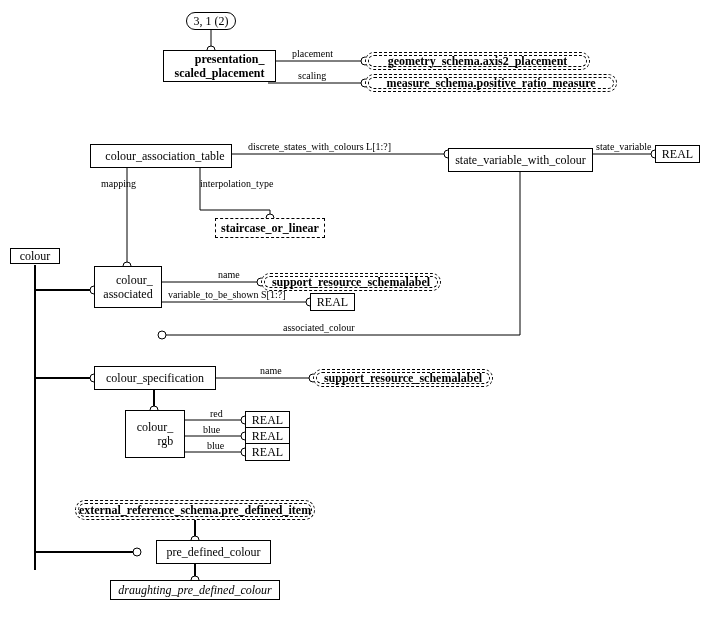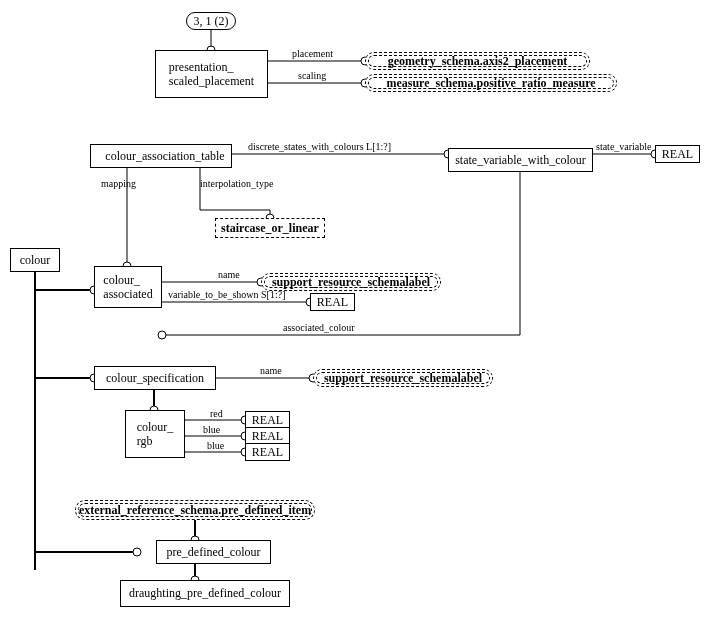--- a/index.html
+++ b/index.html
@@ -9,21 +9,21 @@
     font-size: 12px;
     background: #fff;
     width: 710px;
     height: 635px;
     position: relative;
   }
   .box {
     position: absolute;
     border: 1px solid #000;
     background: #fff;
-    text-align: left;
+    text-align: right;
     display: flex;
     align-items: center;
     justify-content: center;
     padding: 2px 4px;
     box-sizing: border-box;
     line-height: 1.2;
   }
   .dashed {
     border-style: dashed;
     font-weight: bold;
@@ -136,21 +136,21 @@
 
   <line x1="35" y1="552" x2="137" y2="552" class="thick"></line>
   <circle cx="137" cy="552" r="4"></circle>
 
   <line x1="195" y1="564" x2="195" y2="580" class="thick"></line>
   <circle cx="195" cy="580" r="4"></circle>
 </svg>
 
 <div class="box rounded" style="left:186px; top:12px; width:50px; height:18px;">3, 1 (2)</div>
 
-<div class="box" style="left:155px; top:50px; width:113px; height:48px; white-space:pre;">presentation_
+<div class="box" style="left:163px; top:50px; width:113px; height:32px; white-space:pre;font-weight:bold;">presentation_
 scaled_placement</div>
 
 <div class="box rounded dashed double" style="left:365px; top:52px; width:225px; height:18px;">geometry_schema.axis2_placement</div>
 
 <div class="box rounded dashed double" style="left:365px; top:74px; width:252px; height:18px;">measure_schema.positive_ratio_measure</div>
 
 <span class="lbl" style="left:292px; top:48px;">placement</span>
 <span class="lbl" style="left:298px; top:70px;">scaling</span>
 
 <div class="box" style="left:90px; top:144px; width:142px; height:24px;padding-left:12px;">colour_association_table</div>
@@ -160,21 +160,21 @@
 <span class="lbl" style="left:248px; top:141px;">discrete_states_with_colours L[1:?]</span>
 <span class="lbl" style="left:596px; top:141px;">state_variable</span>
 
 <div class="box" style="left:655px; top:145px; width:45px; height:18px;">REAL</div>
 
 <span class="lbl" style="left:101px; top:178px;">mapping</span>
 <span class="lbl" style="left:160px; top:178px;margin-left:40px;">interpolation_type</span>
 
 <div class="box dashed" style="left:215px; top:218px; width:110px; height:20px;">staircase_or_linear</div>
 
-<div class="box" style="left:10px; top:248px; width:50px; height:24px;">colour</div>
+<div class="box" style="left:10px; top:248px; width:50px; height:16px;">colour</div>
 
 <div class="box" style="left:94px; top:266px; width:68px; height:42px; white-space:pre;">colour_
 associated</div>
 
 <span class="lbl" style="left:218px; top:269px;">name</span>
 <div class="box rounded dashed double" style="left:261px; top:273px; width:180px; height:18px;">support_resource_schemalabel</div>
 
 <span class="lbl" style="left:168px; top:289px;">variable_to_be_shown S[1:?]</span>
 <div class="box" style="left:310px; top:293px; width:45px; height:18px;">REAL</div>
 
@@ -193,13 +193,13 @@
 <span class="lbl" style="left:207px; top:440px;">blue</span>
 
 <div class="box" style="left:245px; top:411px; width:45px; height:18px;">REAL</div>
 <div class="box" style="left:245px; top:427px; width:45px; height:18px;">REAL</div>
 <div class="box" style="left:245px; top:443px; width:45px; height:18px;">REAL</div>
 
 <div class="box rounded dashed double" style="left:75px; top:500px; width:240px; height:20px;">external_reference_schema.pre_defined_item</div>
 
 <div class="box" style="left:137px; top:540px; width:115px; height:24px;margin-left:19px;">pre_defined_colour</div>
 
-<div class="box" style="left:120px; top:580px; width:170px; height:27px;">draughting_pre_defined_colour</div>
+<div class="box" style="left:110px; top:580px; width:170px; height:20px;font-style:italic;">draughting_pre_defined_colour</div>
 
 </body></html>

